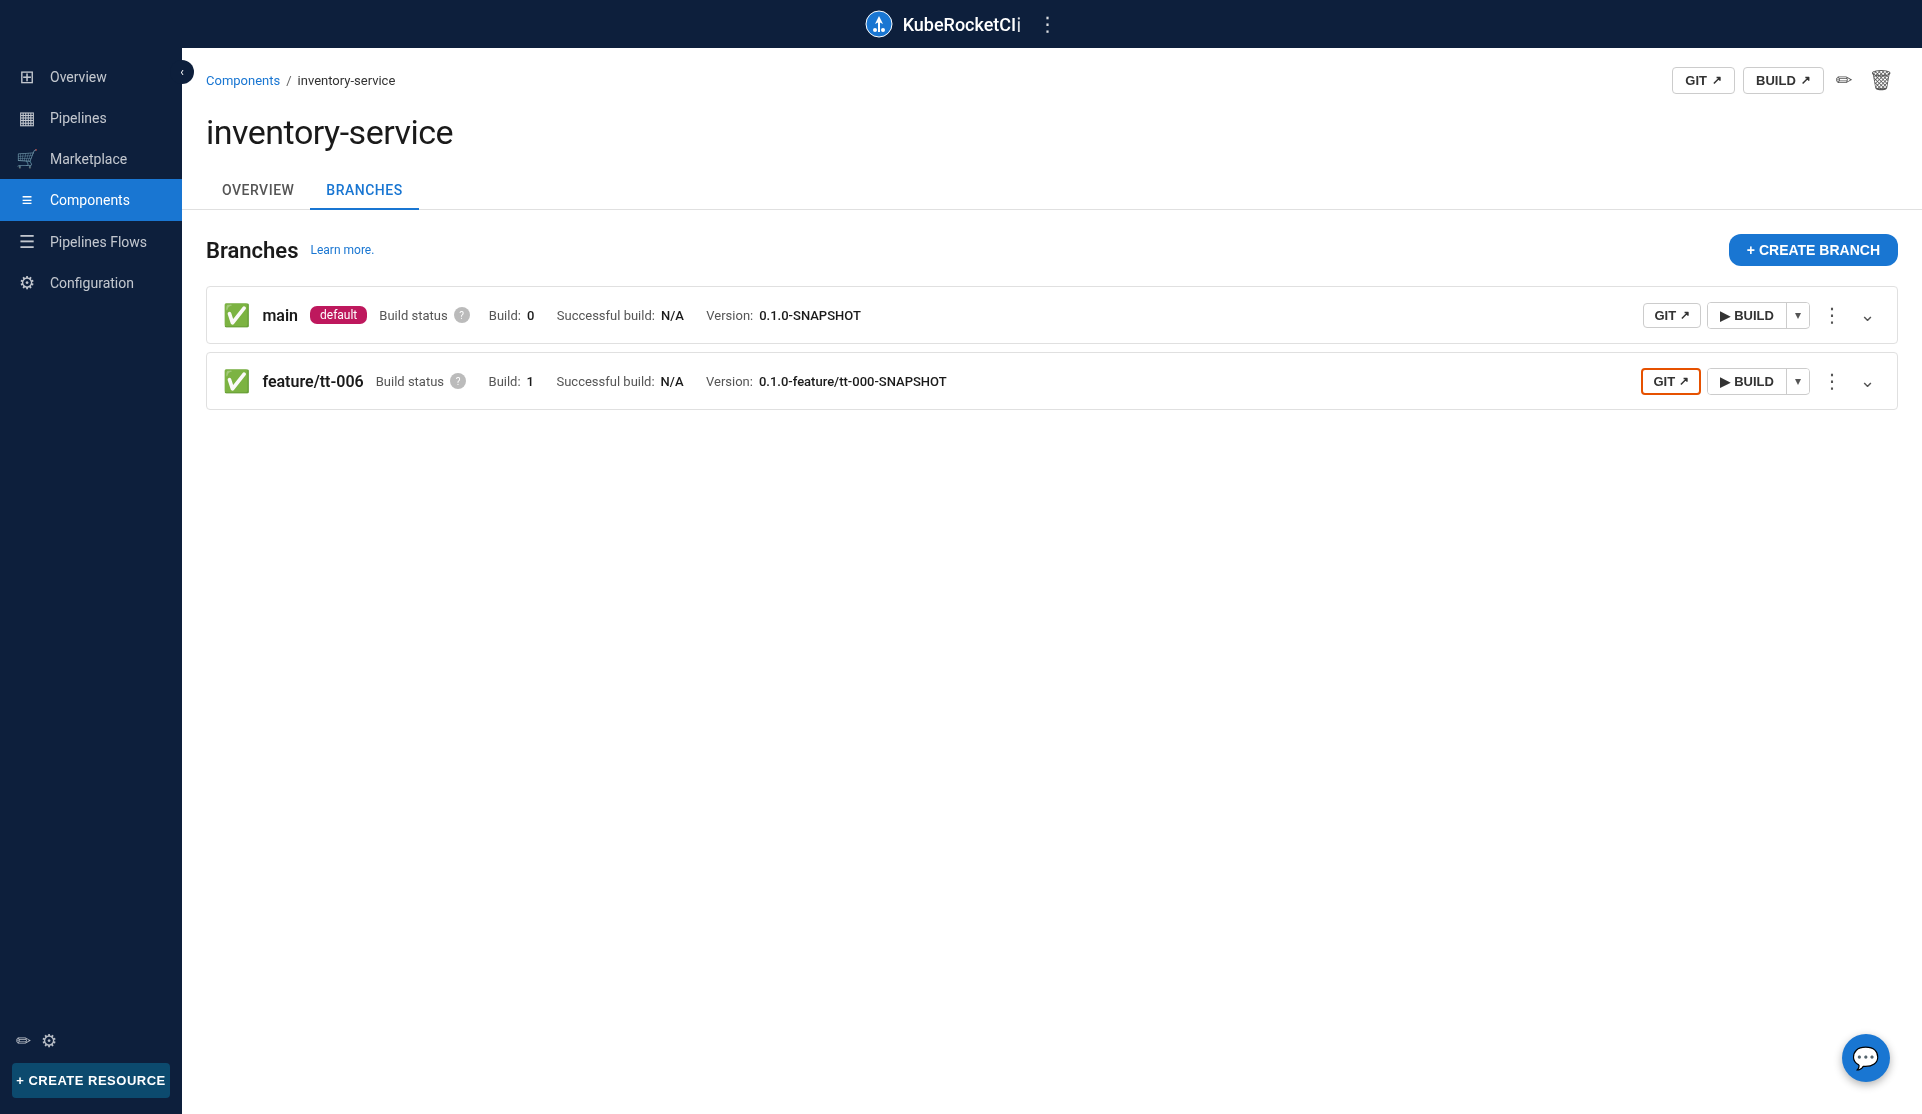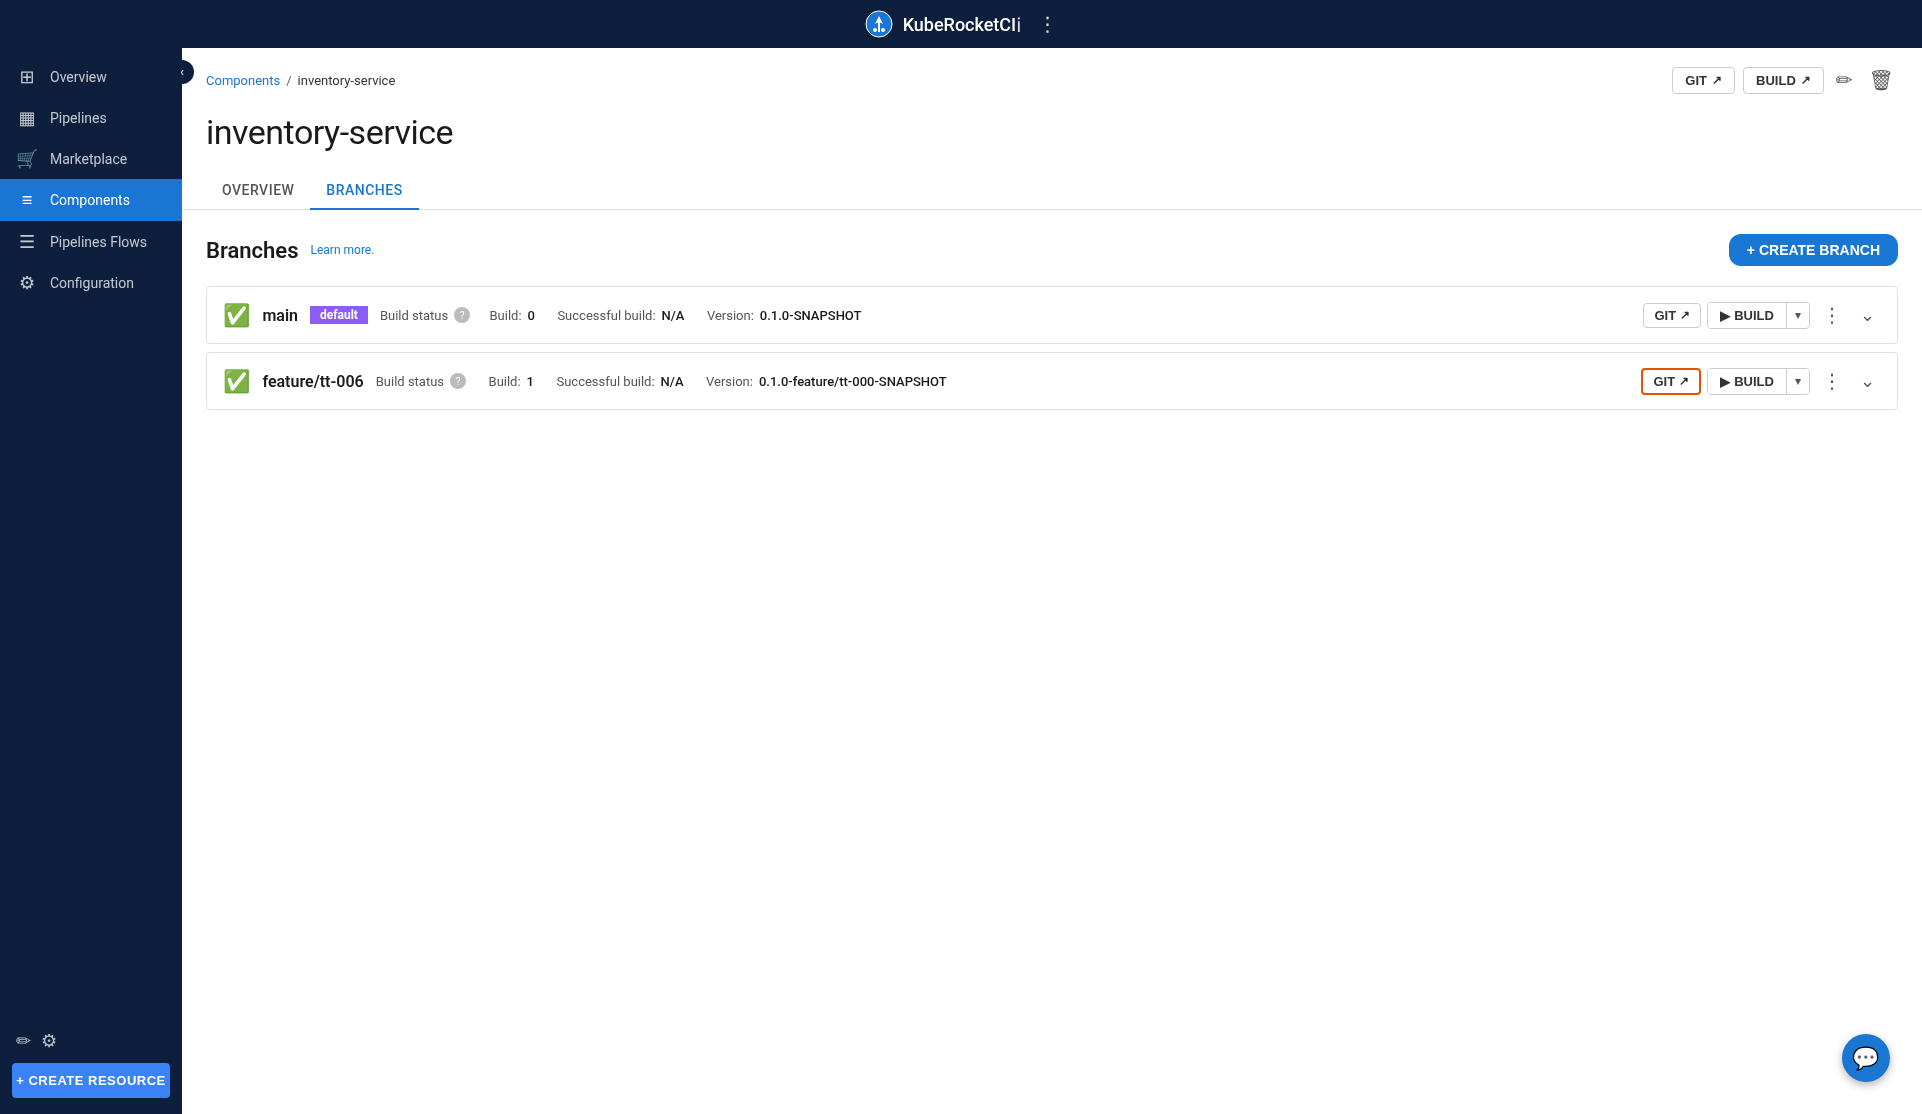--- a/index.html
+++ b/index.html
@@ -102,21 +102,21 @@
       display: flex;
       align-items: center;
       gap: 10px;
     }
     .sidebar-bottom-icon {
       color: rgba(255,255,255,0.7);
       font-size: 18px;
       cursor: pointer;
     }
     .create-resource-btn {
-      background: #3b82f6;
+      background: #0c4a6e;
       color: #fff;
       border: none;
       border-radius: 4px;
       padding: 10px 0;
       font-size: 13px;
       font-weight: 600;
       cursor: pointer;
       display: flex;
       align-items: center;
       justify-content: center;
@@ -280,26 +280,26 @@
       font-size: 22px;
       flex-shrink: 0;
     }
     .branch-name {
       font-size: 16px;
       font-weight: 600;
       color: #1a1a1a;
       flex-shrink: 0;
     }
     .default-badge {
-      background: #8b5cf6;
-      color: #fff;
-      border-radius: 0;
+      background: #be185d;
+      color: #fff;
+      border-radius: 7px;
       padding: 2px 10px;
       font-size: 12px;
-      font-weight: 700;
+      font-weight: 400;
       flex-shrink: 0;
     }
     .branch-meta {
       display: flex;
       align-items: center;
       gap: 6px;
       font-size: 13px;
       color: #555;
       flex: 1;
     }

